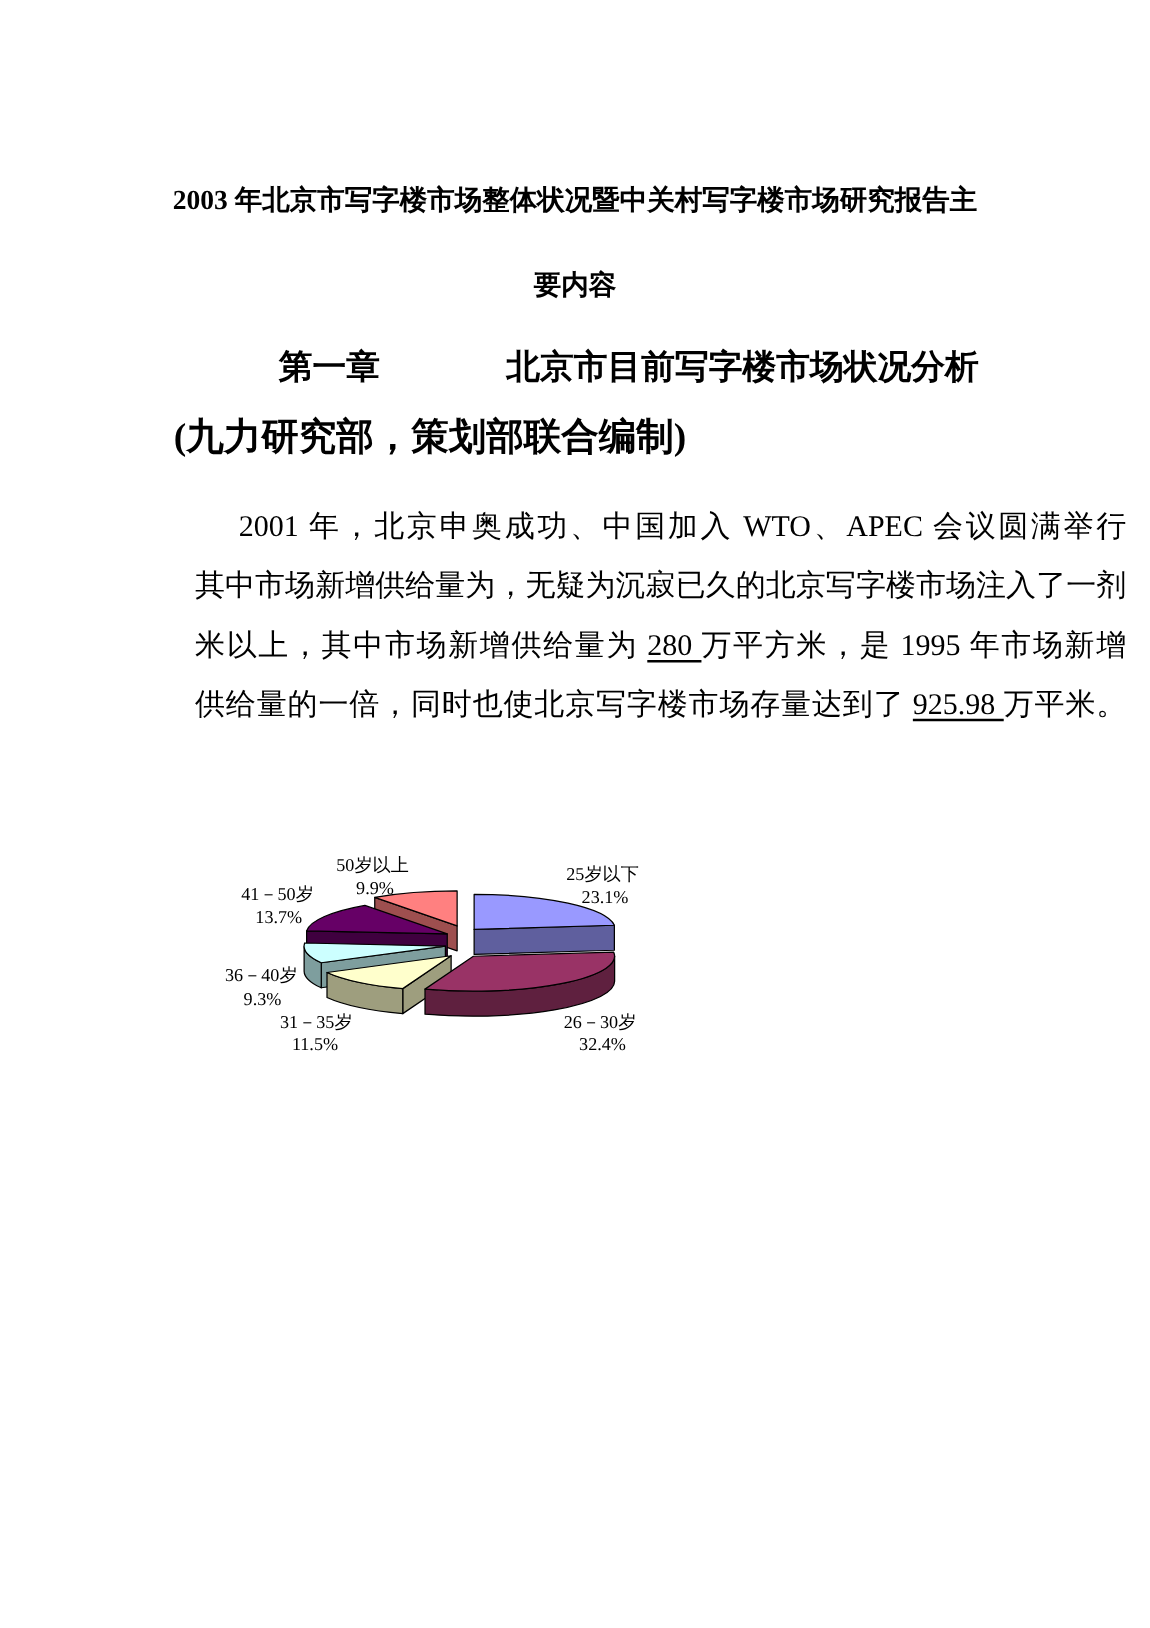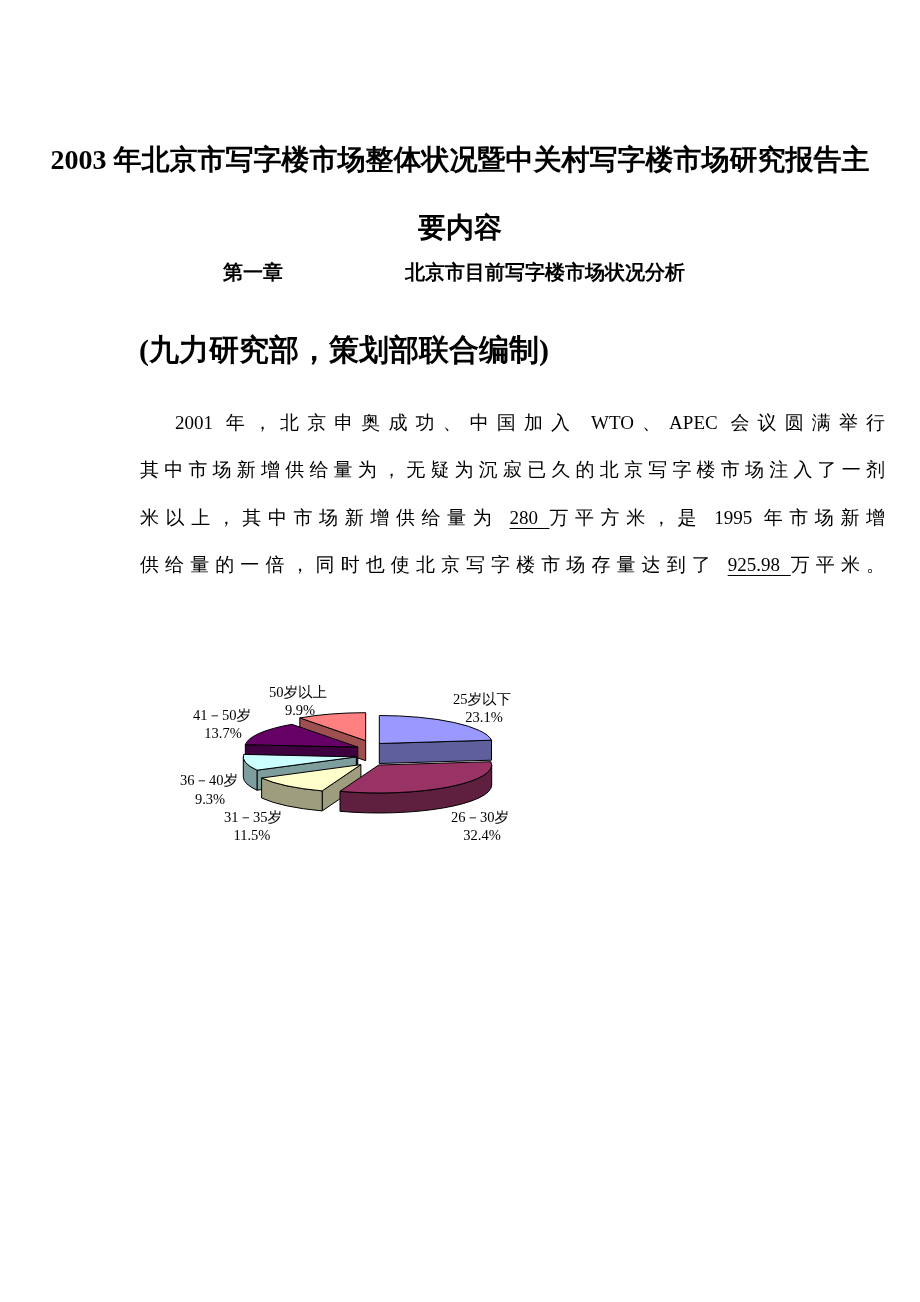--- a/index.html
+++ b/index.html
@@ -4,29 +4,29 @@
 <style>
   html,body{margin:0;padding:0;}
   body{
     width:920px;height:1302px;background:#ffffff;color:#000;
     font-family:"Liberation Serif","DejaVu Serif",serif;
     position:relative;overflow:hidden;
   }
   .abs{position:absolute;}
   .title-line{
     left:0;width:920px;text-align:center;
-    font-weight:bold;font-size:28px;line-height:26px;
+    font-weight:bold;font-size:22px;line-height:26px;
   }
   #title-line1{top:147px;}
   #title-line2{top:215px;}
-  .chapter{top:259px;font-weight:bold;font-size:20px;line-height:26px;white-space:nowrap;}
+  .chapter{top:280px;font-weight:bold;font-size:27px;line-height:26px;white-space:nowrap;}
   #chapter-label{left:223px;}
   #chapter-title{left:405px;}
   #credit{left:139px;top:336px;font-weight:bold;font-size:30px;line-height:28px;white-space:nowrap;}
-  #paragraph{left:140px;top:399px;width:745px;font-size:19px;}
+  #paragraph{left:156px;top:399px;width:745px;font-size:24px;}
   .bodyline{
     height:47.4px;line-height:47.4px;
     text-align:justify;text-align-last:justify;text-justify:inter-character;
   }
   #body-line1{text-indent:35px;}
   .u{text-decoration:underline;text-underline-offset:4px;}
   #chart{left:140px;top:660px;width:430px;height:215px;}
   .pielabel{
     font-family:"Liberation Serif","DejaVu Serif",serif;
     font-size:14.5px;fill:#000;

